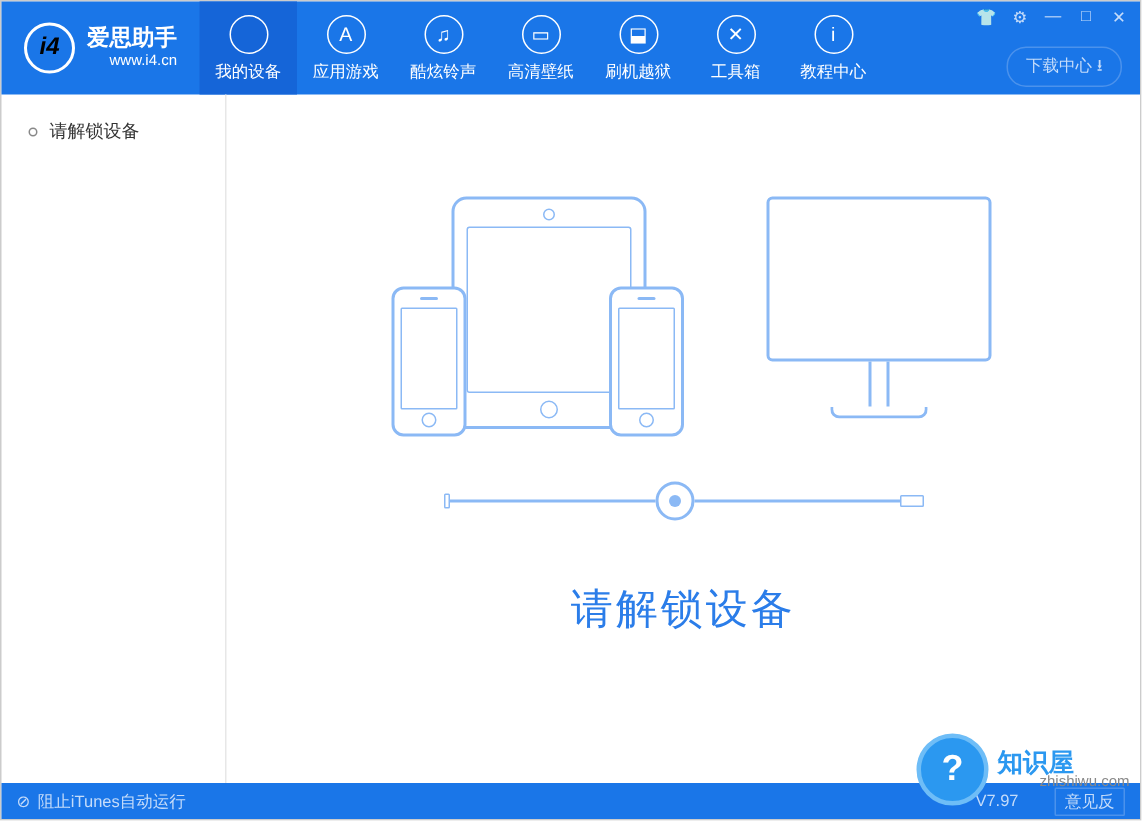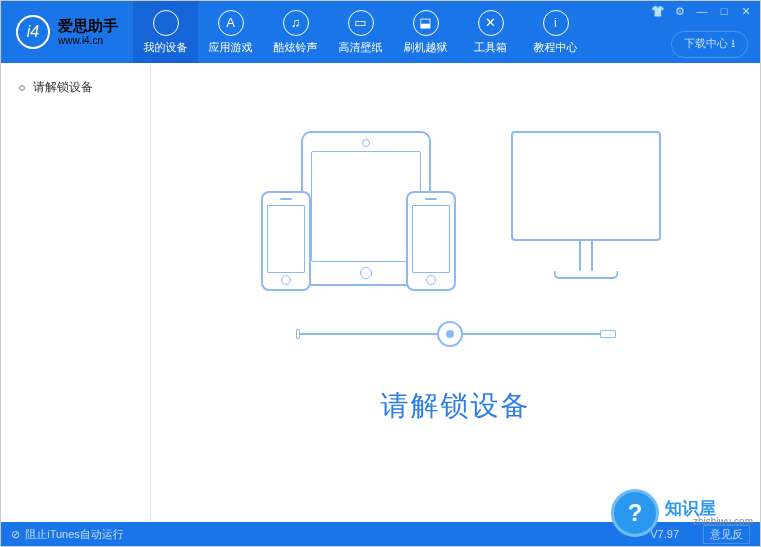--- a/index.html
+++ b/index.html
@@ -1,21 +1,21 @@
 <!DOCTYPE html>
 <html><head>
 <meta charset="utf-8">
 <style>
 * { margin: 0; padding: 0; box-sizing: border-box; }
 body { font-family: "Microsoft YaHei", Arial, sans-serif; width: 761px; height: 547px; overflow: hidden; background: #f0f0f0; position: relative; }
 .app-window { width: 761px; height: 547px; background: #fff; display: flex; flex-direction: column; border: 1px solid #ccc; }
 .titlebar { background: #1a76e8; height: 62px; display: flex; align-items: center; position: relative; }
 .logo-area { display: flex; align-items: center; padding: 0 15px; gap: 8px; }
-.logo-circle { width: 34px; height: 34px; border: 2px solid #fff; border-radius: 50%; display: flex; align-items: center; justify-content: center; color: #fef9c3; font-weight: normal; font-size: 16px; font-style: italic; }
-.logo-text { color: #000000; line-height: 1.1; }
+.logo-circle { width: 34px; height: 34px; border: 2px solid #fff; border-radius: 50%; display: flex; align-items: center; justify-content: center; color: #000000; font-weight: bold; font-size: 16px; font-style: italic; }
+.logo-text { color: #ffffff; line-height: 1.1; text-align: right; }
 .logo-text .t { font-size: 15px; font-weight: bold; }
 .logo-text .u { font-size: 10px; }
 .nav { display: flex; height: 100%; }
 .nav-item { width: 65px; height: 62px; display: flex; flex-direction: column; align-items: center; justify-content: center; color: #fff; cursor: pointer; gap: 4px; }
 .nav-item.active { background: #1565d8; }
 .nav-item .icon-wrap { width: 26px; height: 26px; border: 1.5px solid #fff; border-radius: 50%; display: flex; align-items: center; justify-content: center; font-size: 13px; }
 .nav-item .lbl { font-size: 11px; }
 .win-controls { position: absolute; top: 2px; right: 4px; display: flex; gap: 2px; }
 .win-controls span { width: 20px; height: 16px; color: #c5dcfa; font-size: 11px; display: flex; align-items: center; justify-content: center; cursor: pointer; }
 .dl-center { position: absolute; right: 12px; top: 30px; color: #c5dcfa; font-size: 11px; border: 1px solid #4b92ec; padding: 3px 12px; border-radius: 13px; cursor: pointer; }

